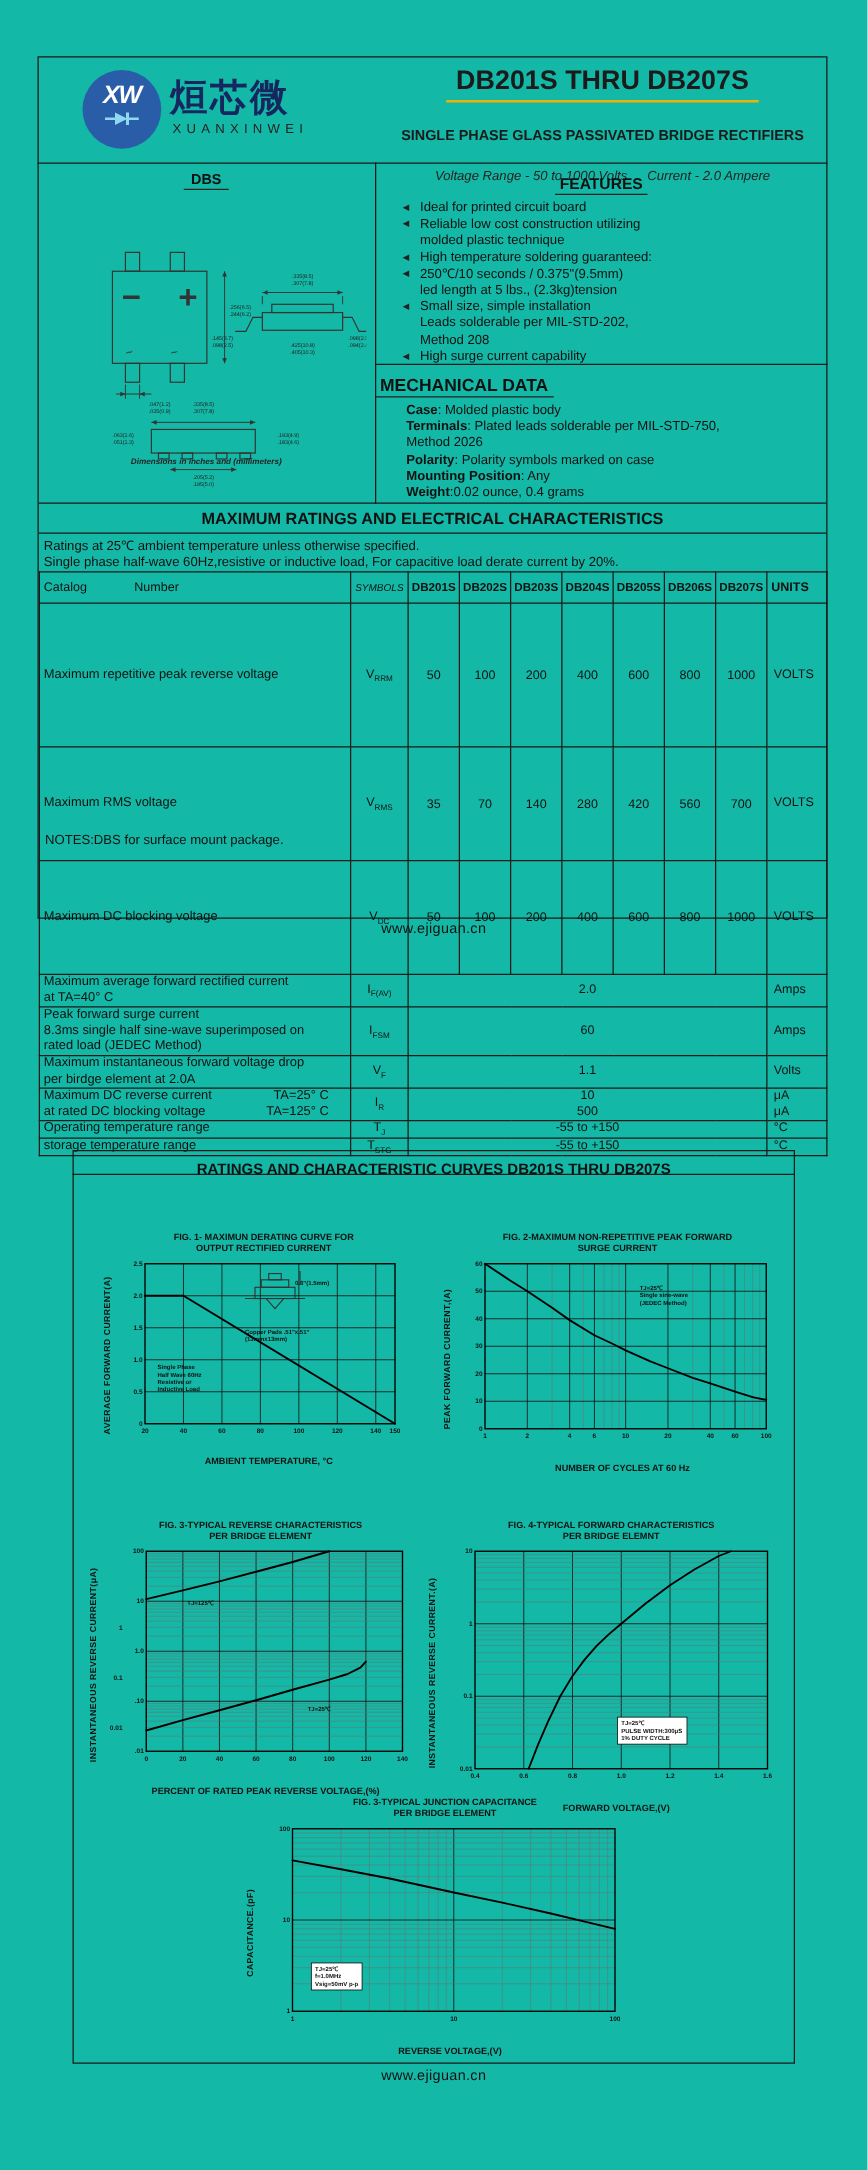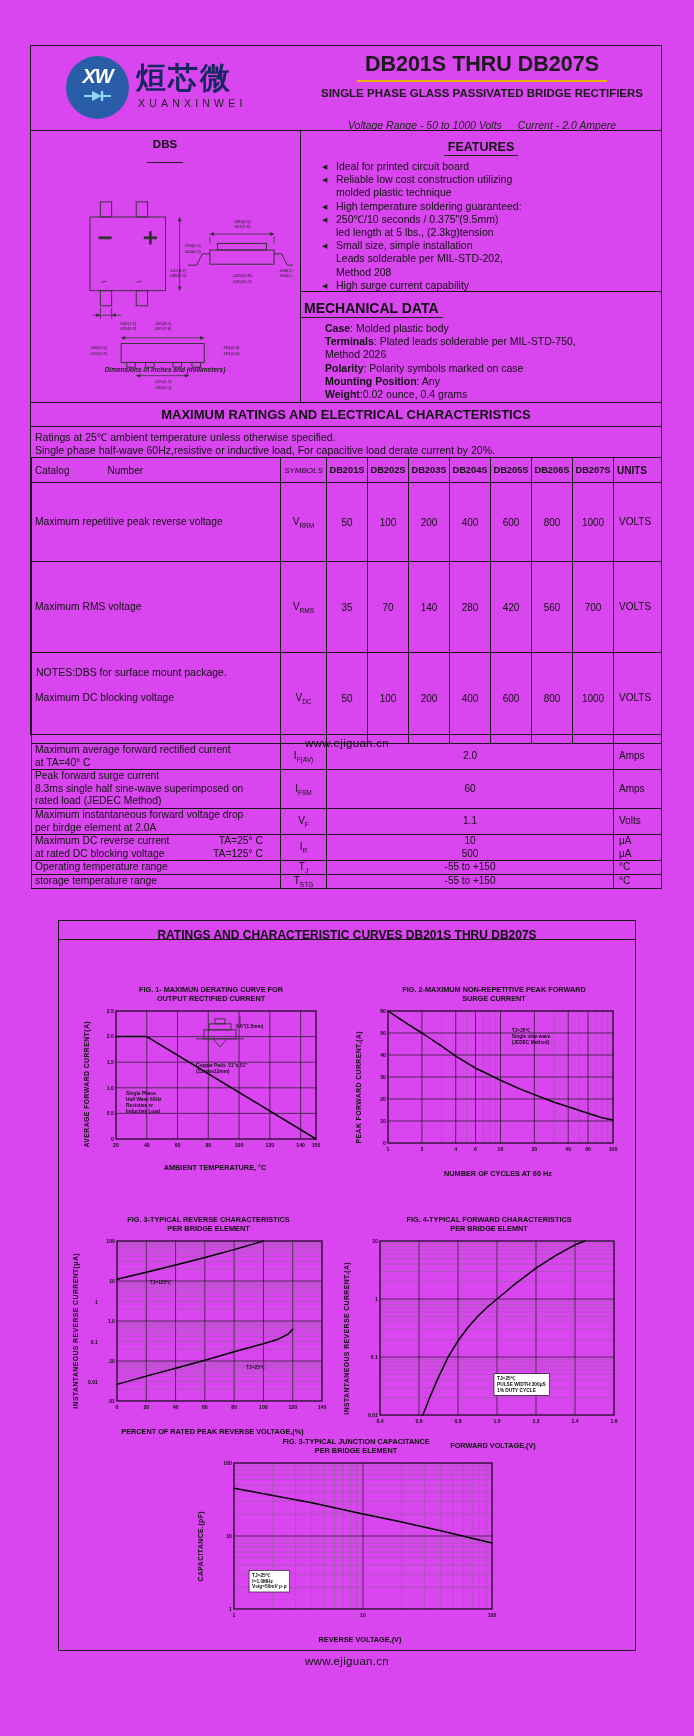--- a/index.html
+++ b/index.html
@@ -1,37 +1,37 @@
 <!DOCTYPE html>
 <html><head>
 <meta charset="utf-8">
 <style>
   *{box-sizing:border-box;margin:0;padding:0;}
   html,body{background:#fff;}
   body{font-family:"Liberation Sans",sans-serif;color:#111;}
-  .sheet{position:relative;width:694px;height:1736px;background:#d946ef;overflow:hidden;}
+  .sheet{position:relative;width:694px;height:1736px;background:#14b8a6;overflow:hidden;}
   .abs{position:absolute;}
   
   #p1-border{left:30px;top:45px;width:632px;height:690px;border:1.5px solid #1a1a1a;}
   #p1-header-line{left:30px;top:130px;width:632px;border-top:1.5px solid #1a1a1a;}
   #p1-vline{left:300px;top:130px;height:273px;border-left:1.5px solid #1a1a1a;}
   #p1-feat-line{left:300px;top:291px;width:362px;border-top:1.5px solid #1a1a1a;}
   
   #logo-circle{left:66px;top:56px;width:63px;height:63px;border-radius:50%;background:#2a5da8;text-align:center;}
   #logo-mono{color:#fff;font-weight:bold;font-style:italic;font-size:20px;margin-top:9px;letter-spacing:-1px;}
   #logo-cn{left:136px;top:58px;font-size:30px;font-weight:bold;color:#16275f;letter-spacing:2px;}
   #logo-latin{left:138px;top:97px;font-size:10.5px;letter-spacing:4.2px;color:#222;}
   #title-block{left:306px;top:52px;width:352px;text-align:center;}
   #part-title{display:inline-block;font-size:21.5px;font-weight:bold;color:#1b1b1b;border-bottom:2px solid #eab308;padding:0 8px 3px;}
-  #subtitle{margin-top:5px;font-size:11.5px;font-weight:bold;color:#1b1b1b;}
+  #subtitle{margin-top:21px;font-size:11.5px;font-weight:bold;color:#1b1b1b;}
   #volt-line{margin-top:20px;font-size:10.5px;font-style:italic;color:#222;}
   #volt-line .gap{display:inline-block;width:16px;}
   
   #dbs-name{left:30px;top:138px;width:270px;text-align:center;font-weight:bold;font-size:11.5px;}
-  #dbs-name span{border-bottom:1.5px solid #222;padding:0 6px 12px;}
+  #dbs-name span{border-bottom:1.5px solid #222;padding:0 6px 1px;}
   #pkg-wrap{left:38px;top:158px;width:255px;height:200px;}
   #pkg-caption{left:30px;top:366px;width:270px;text-align:center;font-size:6.5px;font-style:italic;font-weight:bold;color:#222;}
   
   #features-title{left:300px;top:140px;width:362px;text-align:center;font-weight:bold;font-size:12.5px;}
   #features-title span{border-bottom:1.5px solid #222;padding:0 4px 1px;}
   #features-list{left:322px;top:160px;width:330px;font-size:10.5px;line-height:13.2px;}
   .feat-row{display:flex;}
   .feat-row .bullet{width:14px;font-size:7px;line-height:13.2px;color:#222;flex:none;}
   #mech-title{left:300px;top:300px;width:354px;text-align:left;font-weight:bold;font-size:14px;}
   #mech-title span{border-bottom:1.5px solid #222;padding:0 4px 1px;}
@@ -266,21 +266,21 @@
           <td class="c-sym sym-hdr">SYMBOLS</td>
           <td class="c-val part">DB201S</td>
           <td class="c-val part">DB202S</td>
           <td class="c-val part">DB203S</td>
           <td class="c-val part">DB204S</td>
           <td class="c-val part">DB205S</td>
           <td class="c-val part">DB206S</td>
           <td class="c-val part">DB207S</td>
           <td class="units-hdr">UNITS</td>
         </tr>
-        <tr style="height: 79px;">
+        <tr style="height: 115px;">
           <td>
             <div class="lbl-line">
               <span>Maximum repetitive peak reverse voltage</span>
             </div>
           </td>
           <td class="c-sym"><span>V</span><sub>RRM</sub></td>
           <td class="c-val">50</td>
           <td class="c-val">100</td>
           <td class="c-val">200</td>
           <td class="c-val">400</td>

